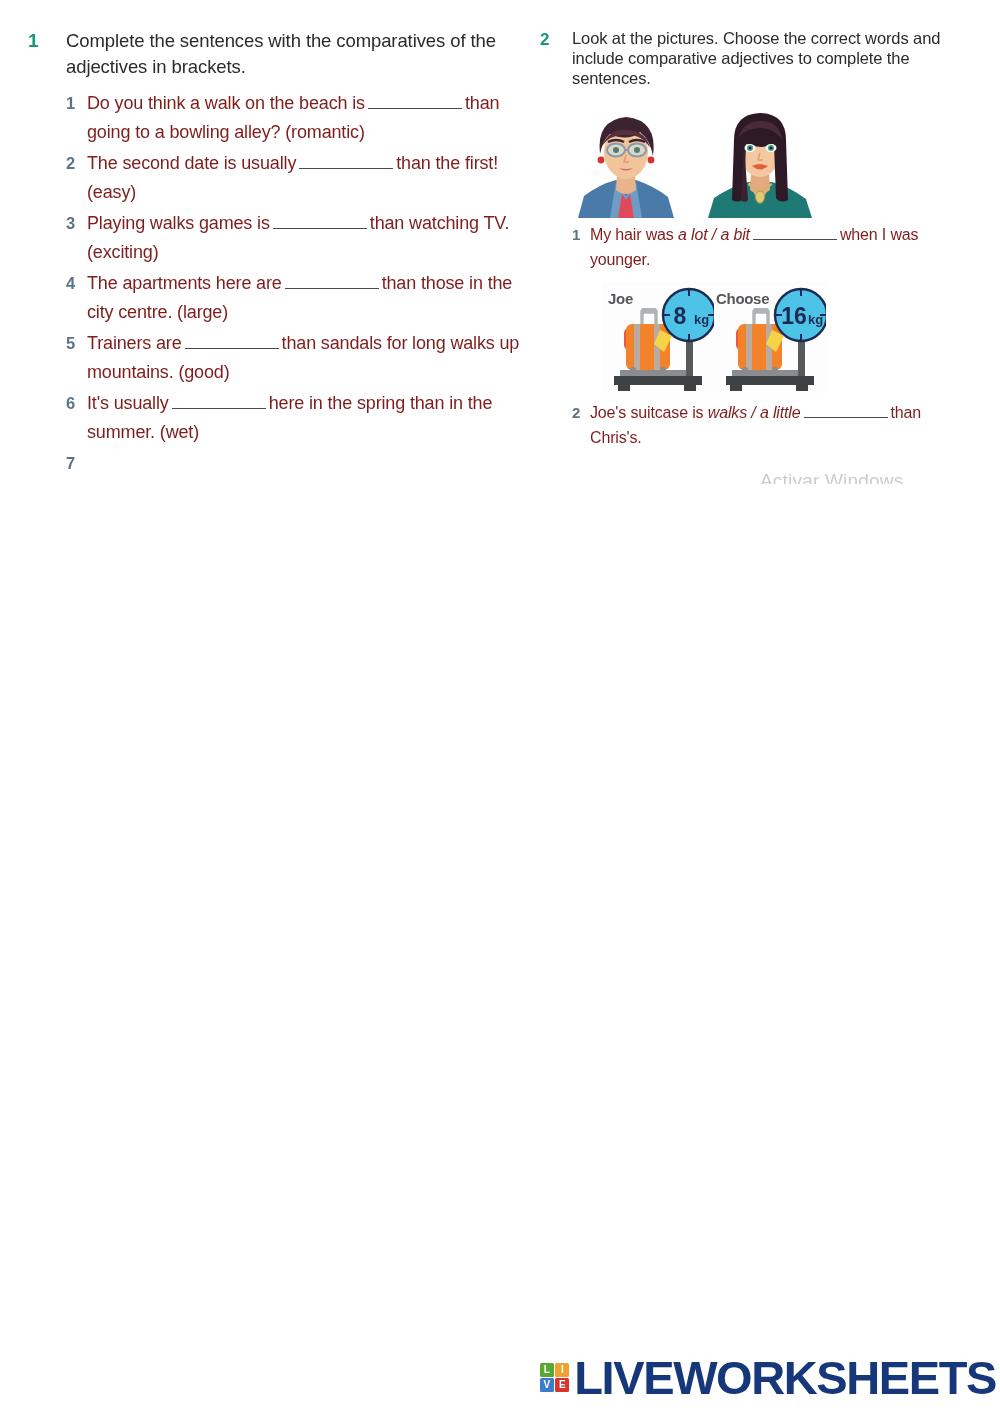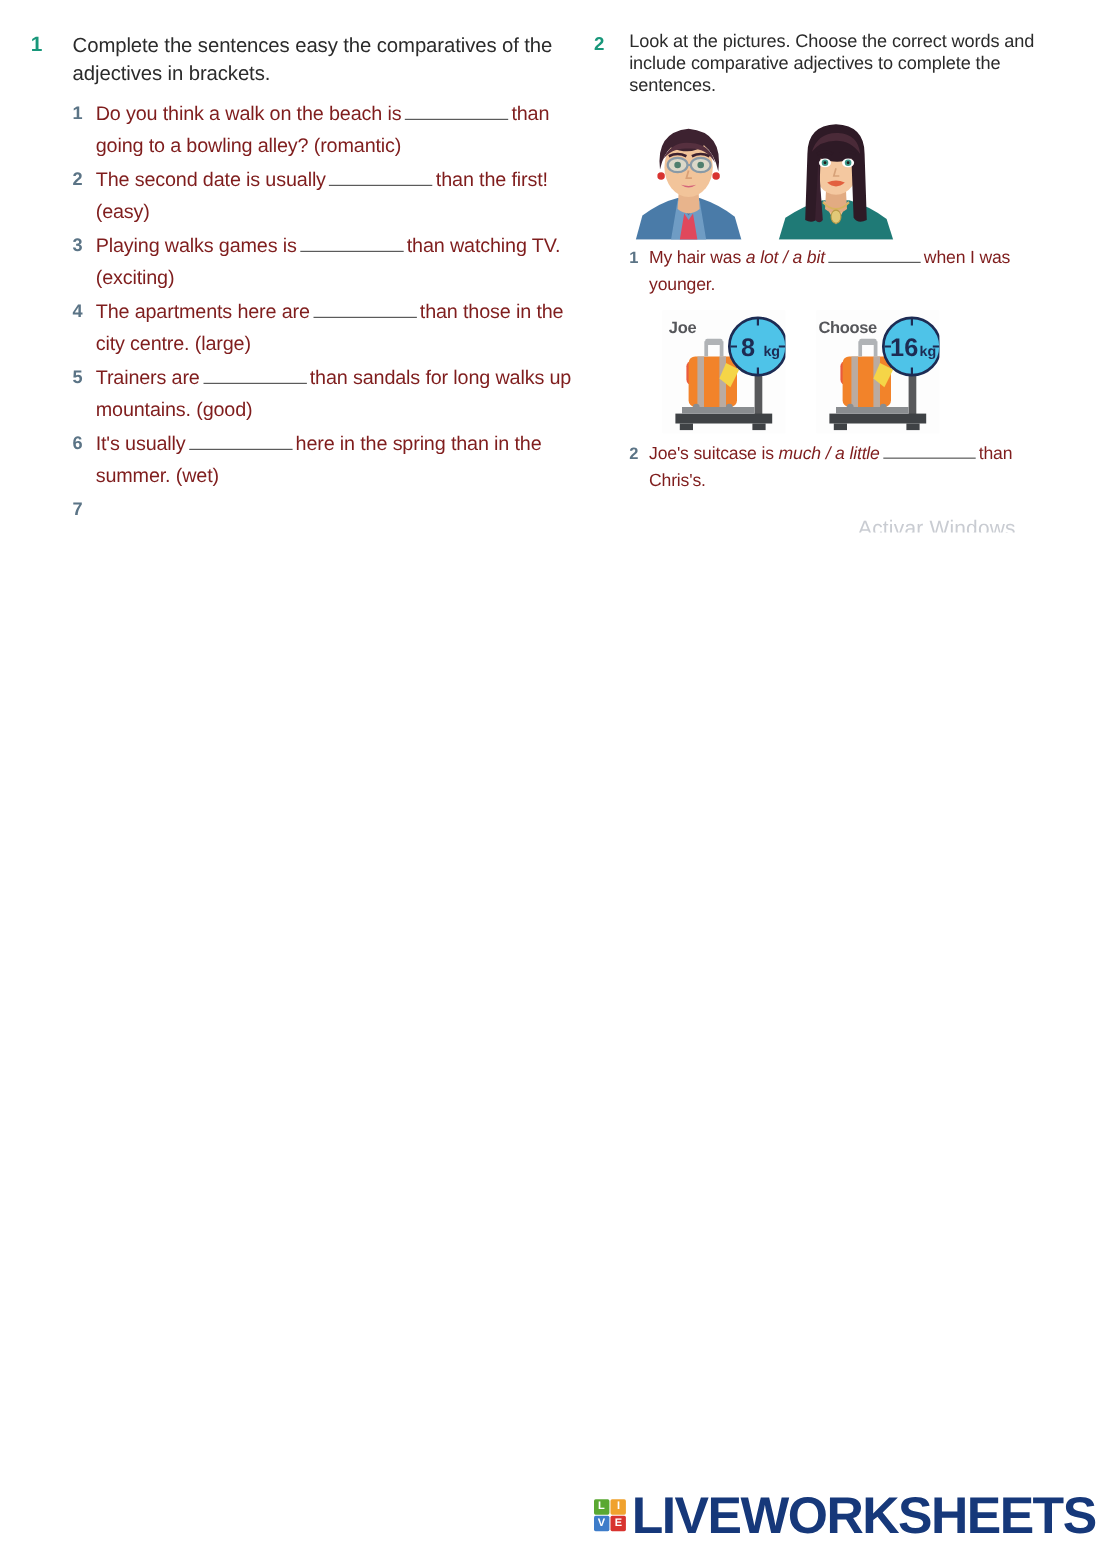--- a/index.html
+++ b/index.html
@@ -133,21 +133,20 @@
     width: 112px;
     height: 118px;
     overflow: hidden;
     background: #ffffff;
   }
   .av-svg { display:block; }
 
   .scales {
     margin: 10px 0 6px 62px;
     display: flex;
-    gap: 28px;
   }
   .scale-card {
     position: relative;
     width: 112px;
     height: 112px;
     background: #fdfdfd;
   }
   .scale-name {
     position: absolute;
     left: 6px;
@@ -156,21 +155,21 @@
     font-weight: bold;
     color: #55565a;
     letter-spacing: -0.3px;
   }
   .scale-card.chris .scale-name { left: 2px; }
   .sc-svg { position: absolute; left: 0; top: 0; }
 
   
   .watermark {
     position: absolute;
-    left: 780px;
+    left: 760px;
     top: 470px;
     font-size: 19px;
     color: #c9ccd2;
     white-space: nowrap;
     height: 14px;
     overflow: hidden;
     letter-spacing: 0.2px;
   }
 
   
@@ -213,21 +212,21 @@
 </style>
 </head>
 <body>
 
 <div class="sheet">
 
   <div class="col-left">
 
     <div class="exercise-head">
       <div class="ex-num">1</div>
-      <div class="ex-rubric">Complete the sentences easy the comparatives of the adjectives in brackets.</div>
+      <div class="ex-rubric">Complete the sentences with the comparatives of the adjectives in brackets.</div>
     </div>
 
     <div class="items">
 
       <div class="item">
         <span class="item-num">1</span>
         <span class="item-text"><span>Do you think a walk on the beach is</span><span class="blank"></span><span>than going to a bowling alley? (romantic)</span></span>
       </div>
 
       <div class="item">
@@ -419,21 +418,21 @@
           </g>
           <text x="80" y="42" font-family="Liberation Sans, sans-serif" font-size="23" font-weight="bold" fill="#1d2b53" text-anchor="middle">16</text>
           <text x="94" y="42" font-family="Liberation Sans, sans-serif" font-size="13" font-weight="bold" fill="#1d2b53">kg</text>
         </svg>
       </div>
     </div>
 
     <div class="items">
       <div class="item">
         <span class="item-num">2</span>
-        <span class="item-text"><span>Joe's suitcase is</span> <span class="opt">much / a little</span><span class="blank"></span><span>than Chris's.</span></span>
+        <span class="item-text"><span>Joe's suitcase is</span> <span class="opt">walks / a little</span><span class="blank"></span><span>than Chris's.</span></span>
       </div>
     </div>
 
   </div>
 
   <div class="watermark">Activar Windows</div>
 
   <div class="footer-logo">
     <div class="logo-tiles">
       <span class="tile tile-l">L</span>

